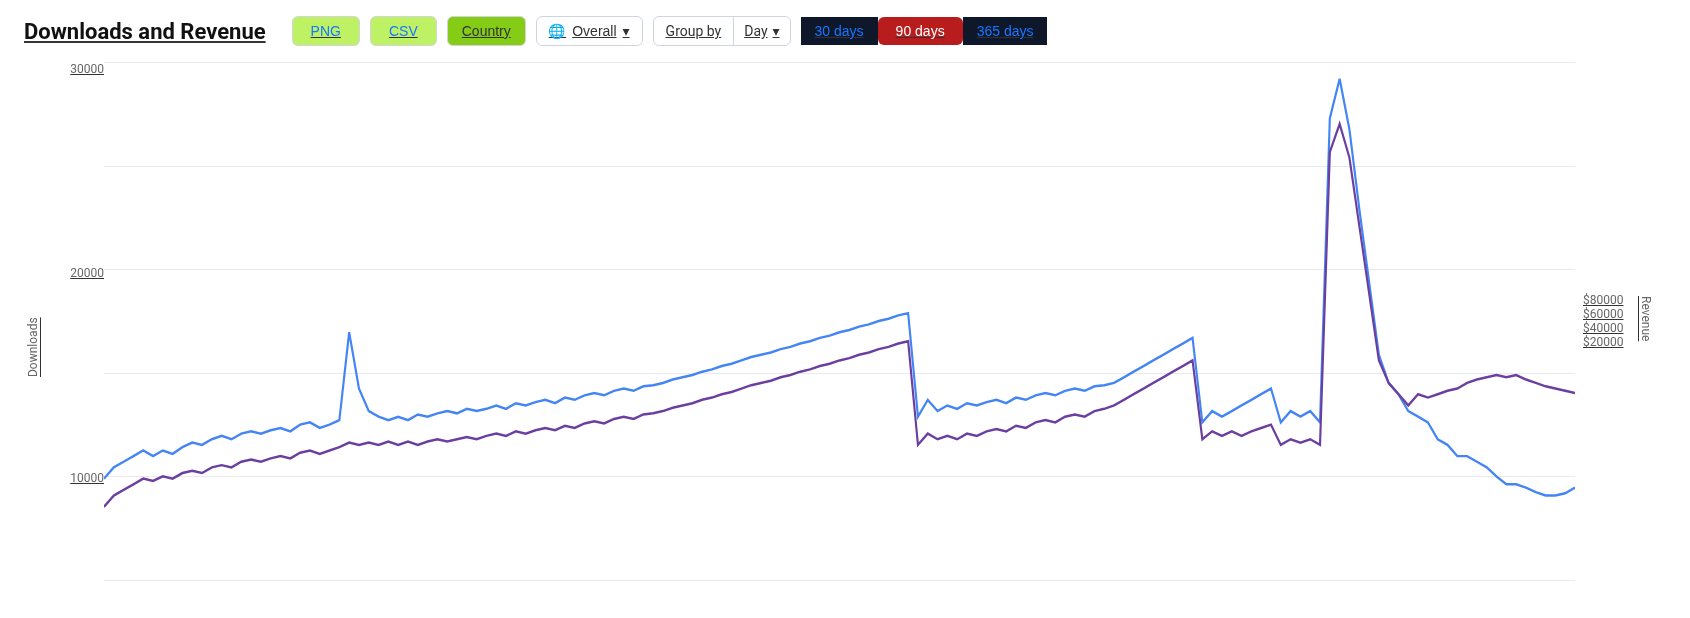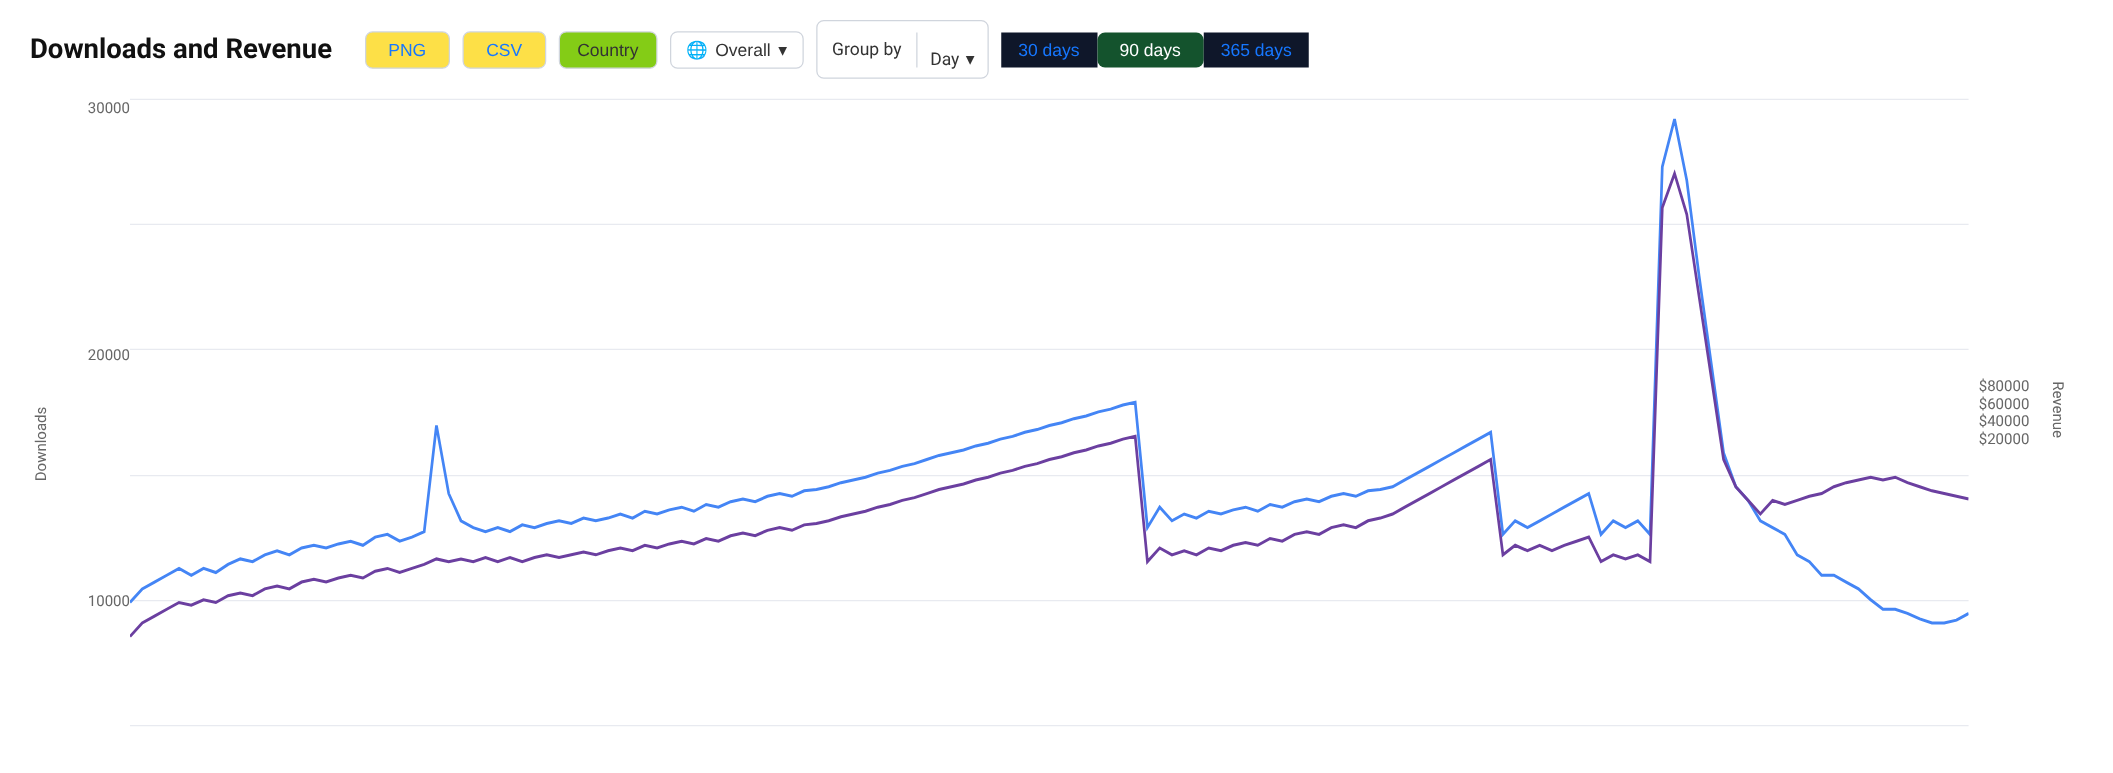--- a/index.html
+++ b/index.html
@@ -10,37 +10,38 @@
       width: 1690px;
       height: 618px;
       overflow: hidden;
     }
     .container {
       padding: 16px 8px 10px 24px;
       width: 1663px;
       height: 618px;
       display: flex;
       flex-direction: column;
+      text-decoration: underline;
     }
     .header {
       display: flex;
       align-items: center;
       gap: 10px;
       margin-bottom: 8px;
     }
     .title {
       font-size: 22px;
       font-weight: 700;
       color: #111;
       margin-right: 16px;
       white-space: nowrap;
     }
     .btn {
       border: 1.5px solid #d0d5dd;
-      background: #fde047;
+      background: #bef264;
       color: #1677ff;
       font-size: 14px;
       padding: 6px 18px;
       border-radius: 6px;
       cursor: pointer;
       font-weight: 500;
     }
     .country-btn {
       border: 1.5px solid #d0d5dd;
       background: #84cc16;
@@ -61,54 +62,53 @@
       cursor: pointer;
       display: flex;
       align-items: center;
       gap: 6px;
     }
     .groupby-container {
       border: 1.5px solid #d0d5dd;
       background: #fff;
       border-radius: 6px;
       display: flex;
-      align-items: center;
+      align-items: flex-start;
       overflow: hidden;
     }
     .groupby-label {
       padding: 6px 12px;
       font-size: 14px;
       color: #333;
       border-right: 1.5px solid #d0d5dd;
     }
     .groupby-select {
       padding: 6px 10px;
       font-size: 14px;
       color: #333;
       display: flex;
       align-items: center;
       gap: 5px;
       cursor: pointer;
-      margin-top: 16px;
     }
     .days-group {
       display: flex;
       gap: 0;
     }
     .days-btn {
       background: #0f172a;
       border: none;
       color: #1677ff;
       font-size: 14px;
       padding: 6px 14px;
       cursor: pointer;
       font-weight: 500;
     }
     .days-btn.active {
-      background: #14532d;
+      background: #b91c1c;
       color: #fff;
       border-radius: 6px;
       padding: 6px 18px;
     }
     .chart-area {
       flex: 1;
       position: relative;
       display: flex;
       margin-top: 4px;
     }

